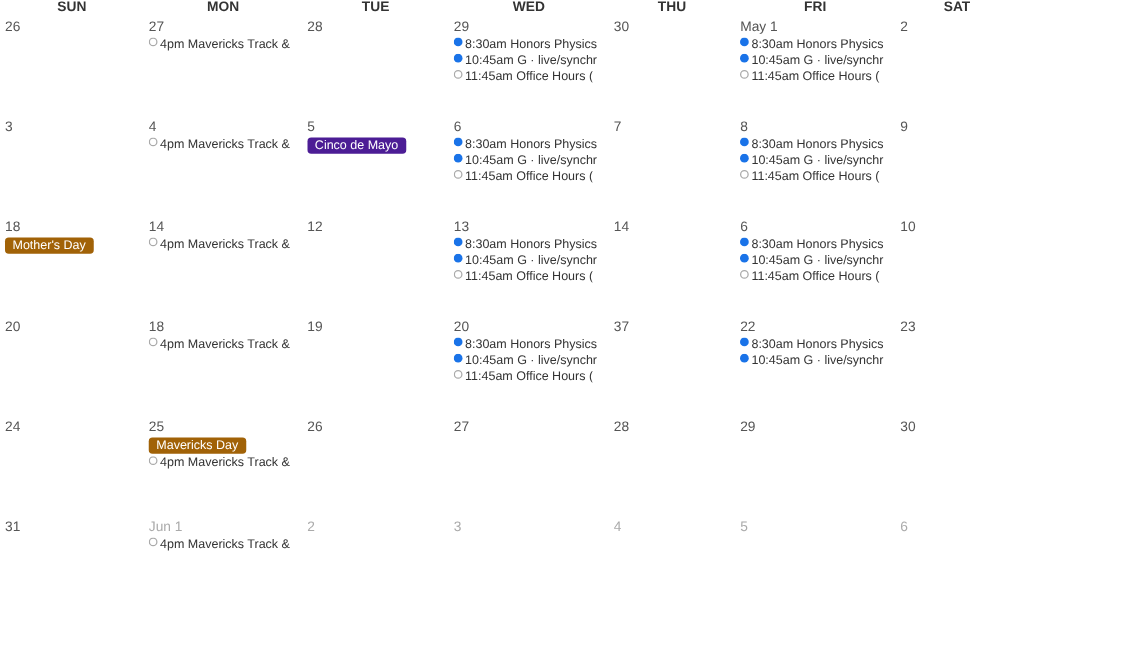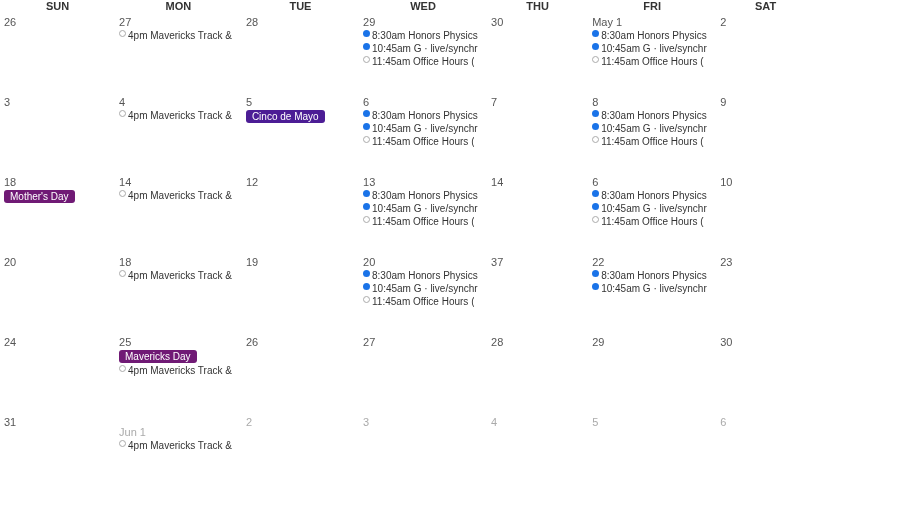--- a/index.html
+++ b/index.html
@@ -4,21 +4,21 @@
   <style>
     * { box-sizing: border-box; margin: 0; padding: 0; }
     body { font-family: Arial, sans-serif; font-size: 11px; background: #fff; color: #333; }
     .day-cell { min-height: 80px; padding: 4px; position: relative; }
     .day-num { text-align: left; font-size: 11px; color: #555; margin-bottom: 2px; padding-right: 2px; }
     .event { font-size: 10px; margin-bottom: 2px; display: flex; align-items: flex-start; gap: 2px; white-space: nowrap; overflow: hidden; }
     .event .dot { width: 7px; height: 7px; border-radius: 50%; flex-shrink: 0; }
     .event .dot.filled { background: #1a73e8; }
     .event .dot.outline { border: 1.5px solid #aaa; background: #fff; }
     .event-text { overflow: hidden; text-overflow: ellipsis; }
-    .badge { display: inline-block; background: #701a75; color: #fff; border-radius: 3px; padding: 1px 6px; font-size: 10px; font-weight: 500; margin-bottom: 2px; white-space: nowrap; }
+    .badge { display: inline-block; background: #a16207; color: #fff; border-radius: 3px; padding: 1px 6px; font-size: 10px; font-weight: 500; margin-bottom: 2px; white-space: nowrap; }
     .badge.teal { background: #4c1d95; }
     table { width: 815px; border-collapse: collapse; }
     col.sun { width: 128px; }
     col.mon { width: 129px; }
     col.tue { width: 128px; }
     col.wed { width: 130px; }
     col.thu { width: 129px; }
     col.fri { width: 130px; }
     col.sat { width: 126px; }
   </style>
@@ -338,21 +338,21 @@
         </td>
       </tr>
       <tr>
         <td>
           <div class="day-cell">
             <div class="day-num">31</div>
           </div>
         </td>
         <td>
           <div class="day-cell">
-            <div class="day-num" style="color: rgb(170, 170, 170); margin-top: 10px;">Jun 1</div>
+            <div class="day-num" style="color: rgb(170, 170, 170);">Jun 1</div>
             <div class="event">
               <span class="dot outline"></span>
               <span class="event-text">4pm Mavericks Track &amp;</span>
             </div>
           </div>
         </td>
         <td>
           <div class="day-cell">
             <div class="day-num" style="color: rgb(170, 170, 170);">2</div>
           </div>

